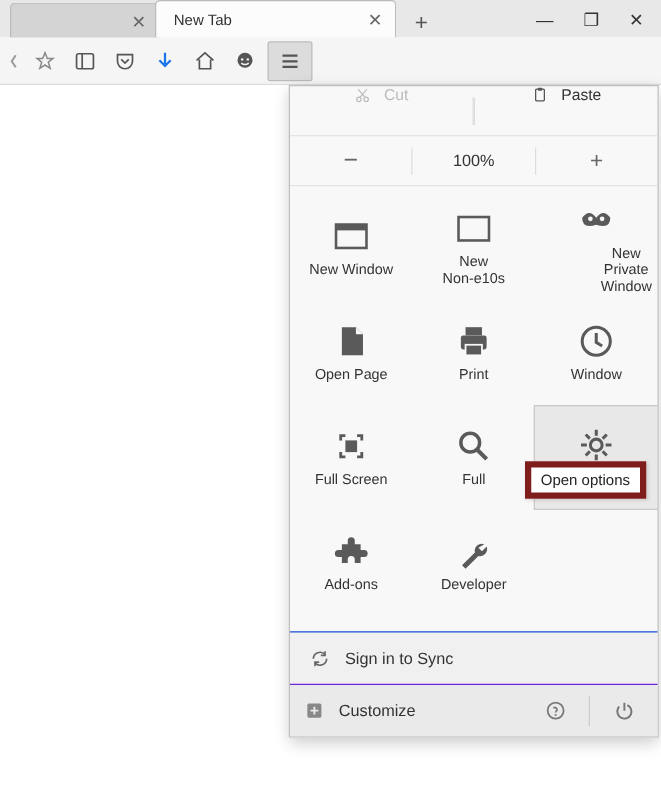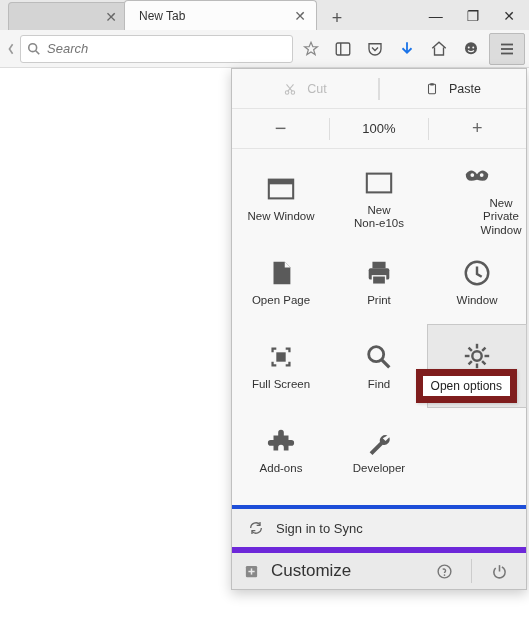--- a/index.html
+++ b/index.html
@@ -22,39 +22,39 @@
   .tb-icons { display: flex; align-items: center; gap: 0; }
   .tb-icon { width: 32px; height: 32px; display: flex; align-items: center; justify-content: center; color: #555; cursor: pointer; }
   .tb-icon svg { width: 18px; height: 18px; }
   .hamburger { width: 36px; height: 32px; background: #dcdcdc; border: 1px solid #bbb; border-radius: 2px; display: flex; align-items: center; justify-content: center; margin-left: 2px; }
   
   .content { position: absolute; top: 68px; left: 0; right: 0; bottom: 0; background: #fff; }
   
   .menu-panel { position: absolute; top: 68px; right: 2px; width: 296px; background: #f8f8f8; border: 1px solid #c0c0c0; box-shadow: 0 4px 12px rgba(0,0,0,0.2); z-index: 100; }
   
   .edit-row { display: flex; height: 40px; align-items: center; border-bottom: 1px solid #e4e4e4; }
-  .edit-cell { flex: 1; display: flex; align-items: center; justify-content: center; gap: 10px; height: 100%; font-size: 12.5px; color: #333; cursor: pointer; }
+  .edit-cell { flex: 1; display: flex; align-items: flex-start; justify-content: center; gap: 10px; height: 100%; font-size: 12.5px; color: #333; cursor: pointer; }
   .edit-cell.disabled { color: #bbb; }
   .edit-cell.disabled svg { opacity: 0.35; }
   .edit-sep { width: 1px; height: 22px; background: #ddd; }
   
   .zoom-row { display: flex; height: 40px; align-items: center; border-bottom: 1px solid #e4e4e4; }
   .zoom-cell { flex: 1; display: flex; align-items: center; justify-content: center; height: 100%; font-size: 13px; color: #333; cursor: pointer; }
   .zoom-sep { width: 1px; height: 22px; background: #ddd; }
   
   .grid { display: grid; grid-template-columns: repeat(3, 1fr); padding: 8px 0 12px 0; }
   .grid-item { height: 84px; display: flex; flex-direction: column; align-items: center; justify-content: center; gap: 6px; cursor: pointer; text-align: center; position: relative; }
   .grid-item.hover { background: #e8e8e8; border: 1px solid #c8c8c8; margin: -1px; }
   .grid-item .label { font-size: 11.5px; color: #333; line-height: 1.15; }
   .grid-item svg { width: 30px; height: 30px; fill: #5a5a5a; }
   
-  .tooltip { position: absolute; background: #fff; border: 7px solid #7f1d1d; padding: 3px 8px; font-size: 12px; color: #222; white-space: nowrap; z-index: 200; box-shadow: 1px 1px 3px rgba(0,0,0,.15); }
-  
-  .sync-row { height: 42px; border-top: 4px solid #1d4ed8; display: flex; align-items: center; padding: 0 16px; gap: 12px; font-size: 13px; color: #333; cursor: pointer; background: #f0f0f0; }
-  .customize-row { height: 42px; border-top: 6px solid #6d28d9; display: flex; align-items: center; padding: 0 12px; gap: 12px; font-size: 17px; color: #333; background: #eaeaea; }
+  .tooltip { position: absolute; background: #fff; border: 5px solid #7f1d1d; padding: 3px 8px; font-size: 12px; color: #222; white-space: nowrap; z-index: 200; box-shadow: 1px 1px 3px rgba(0,0,0,.15); }
+  
+  .sync-row { height: 42px; border-top: 1px solid #1d4ed8; display: flex; align-items: center; padding: 0 16px; gap: 12px; font-size: 13px; color: #333; cursor: pointer; background: #f0f0f0; }
+  .customize-row { height: 42px; border-top: 1px solid #6d28d9; display: flex; align-items: center; padding: 0 12px; gap: 12px; font-size: 13px; color: #333; background: #eaeaea; }
   .customize-row .spacer { flex: 1; }
   .cust-icon { width: 30px; display: flex; justify-content: center; color: #666; cursor: pointer; }
   .cust-sep { width: 1px; height: 24px; background: #ccc; }
   
   .mag { width: 14px; height: 14px; }
 </style>
 </head>
 <body>
 
 <div class="titlebar">
@@ -73,27 +73,20 @@
     <div>❐</div>
     <div>✕</div>
   </div>
 </div>
 
 <div class="toolbar">
   <div class="back-btn">
     <svg viewBox="0 0 10 16" width="8" height="14">
         <path d="M7 2 L3 8 L7 14" stroke="#999" stroke-width="2" fill="none"></path>
       </svg>
-  </div>
-  <div class="searchbar">
-    <svg class="mag" viewBox="0 0 16 16">
-        <circle cx="6.5" cy="6.5" r="4.5" stroke="#888" stroke-width="1.8" fill="none"></circle>
-        <line x1="10" y1="10" x2="14" y2="14" stroke="#888" stroke-width="1.8"></line>
-      </svg>
-    <input placeholder="Search" style="">
   </div>
   <div class="tb-icons">
     <div class="tb-icon">
         <svg viewBox="0 0 24 24">
           <path d="M12 3l2.5 6h6l-5 4 2 6.5L12 16l-5.5 3.5 2-6.5-5-4h6z" fill="none" stroke="#888" stroke-width="1.6"></path>
         </svg>
       </div>
     <div class="tb-icon">
         <svg viewBox="0 0 24 24">
           <rect x="3" y="4" width="18" height="16" rx="2" fill="none" stroke="#555" stroke-width="1.8"></rect>
@@ -217,21 +210,21 @@
           <rect x="11" y="11" width="10" height="10" fill="#5a5a5a"></rect>
           <path d="M7 11V7h4M25 11V7h-4M7 21v4h4M25 21v4h-4" fill="none" stroke="#5a5a5a" stroke-width="2.4"></path>
         </svg>
       <div class="label">Full Screen</div>
     </div>
     <div class="grid-item">
       <svg viewBox="0 0 32 32">
           <circle cx="13" cy="13" r="8" fill="none" stroke="#5a5a5a" stroke-width="3"></circle>
           <line x1="19" y1="19" x2="27" y2="27" stroke="#5a5a5a" stroke-width="3.5"></line>
         </svg>
-      <div class="label">Find</div>
+      <div class="label">Full</div>
     </div>
     <div class="grid-item hover">
       <svg viewBox="0 0 32 32">
           <circle cx="16" cy="16" r="5" fill="none" stroke="#5a5a5a" stroke-width="2.6"></circle>
           <g stroke="#5a5a5a" stroke-width="2.6">
             <line x1="16" y1="3" x2="16" y2="8"></line>
             <line x1="16" y1="24" x2="16" y2="29"></line>
             <line x1="3" y1="16" x2="8" y2="16"></line>
             <line x1="24" y1="16" x2="29" y2="16"></line>
             <line x1="7" y1="7" x2="10.5" y2="10.5"></line>

